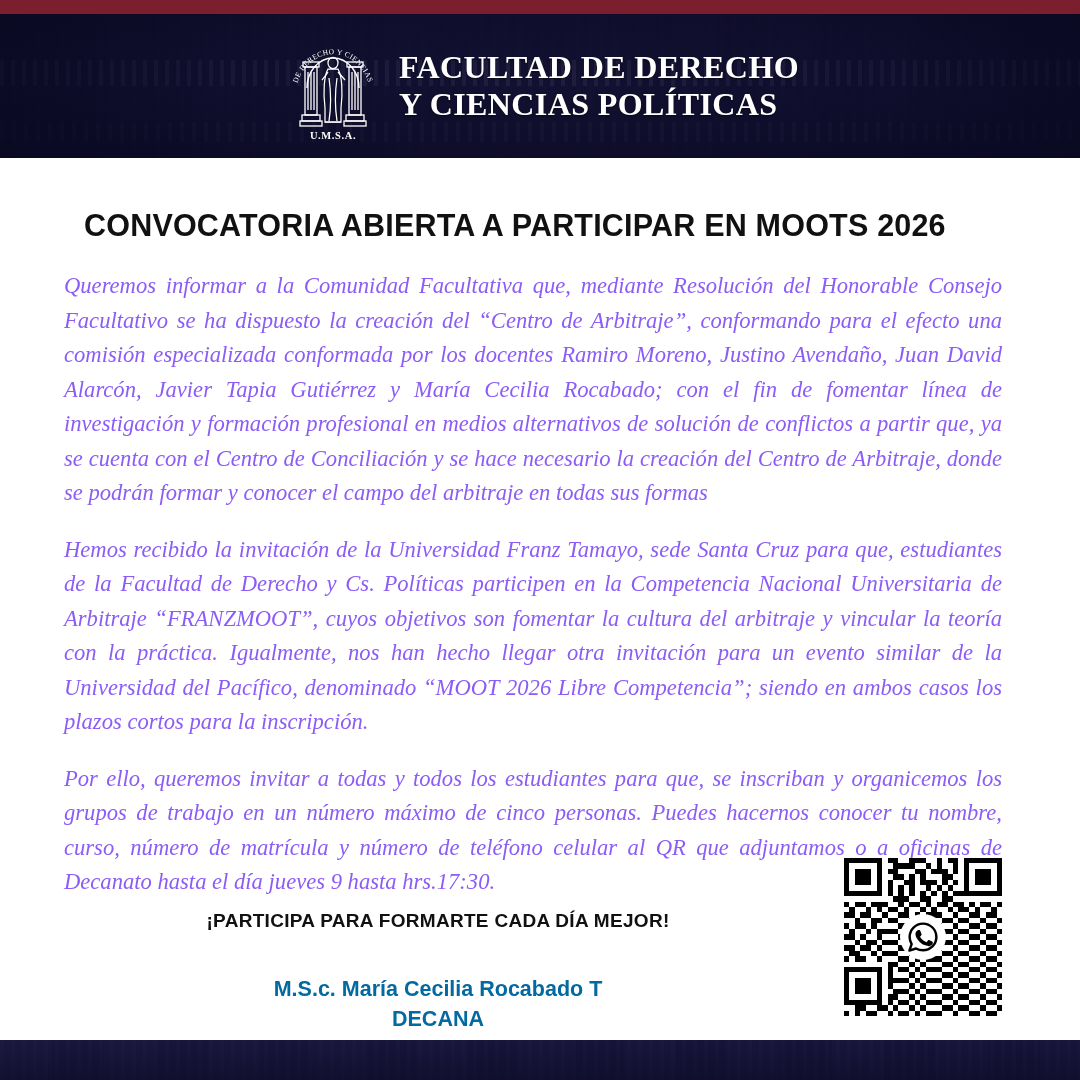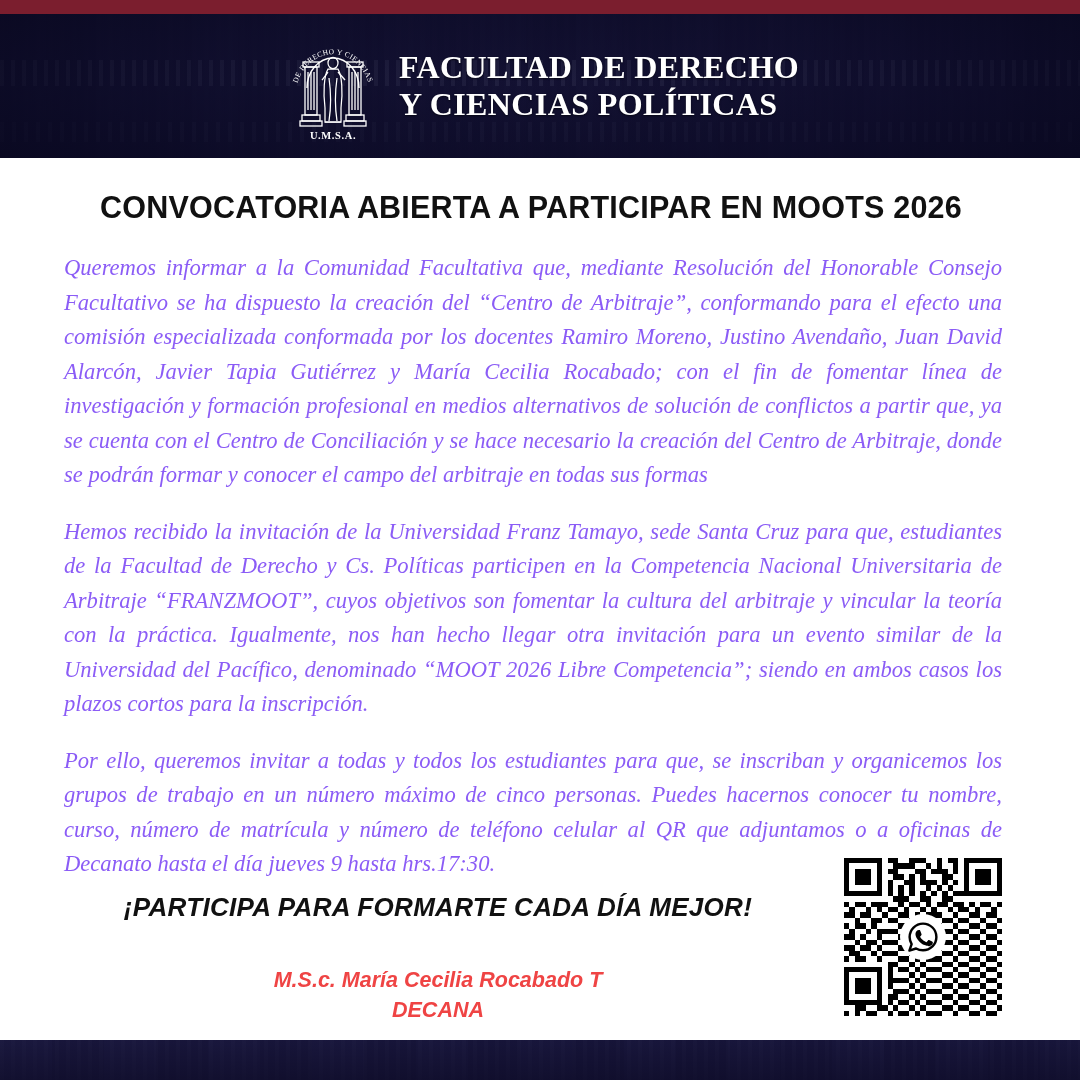--- a/index.html
+++ b/index.html
@@ -110,28 +110,28 @@
   
   #content-sheet {
     position: absolute;
     top: 158px; left: 0;
     width: 1080px;
     height: 882px;
     background: #ffffff;
   }
 
   #page-title {
-    margin: 0;
+    margin: 18px;
     padding: 32px 84px 0 66px;
     font-family: "Liberation Sans", sans-serif;
     font-weight: bold;
     font-size: 30.5px;
     letter-spacing: .2px;
     color: #111111;
-    text-align: center;
+    text-align: left;
     white-space: nowrap;
   }
 
   #body-copy {
     padding: 0 78px 0 64px;
   }
   .para {
     margin: 0 0 22px 0;
     font-family: Liberation Serif, serif;
     font-style: italic;
@@ -142,40 +142,38 @@
     text-justify: inter-word;
   }
   .para:first-child { margin-top: 26px; }
   .para.last { margin-bottom: 10px; }
 
   #callout-line {
     margin: 10px 0 0 0;
     padding-right: 190px;
     text-align: center;
     font-family: "Liberation Sans", sans-serif;
-    font-style: italic;
     font-weight: bold;
-    font-size: 26px;
+    font-size: 19px;
     letter-spacing: .3px;
     color: #111111;
   }
 
   #signature-block {
     margin: 42px 0 0 0;
     padding-right: 190px;
     text-align: center;
   }
   .sig-line {
     margin: 0;
     font-family: "Liberation Sans", sans-serif;
-    font-style: italic;
     font-weight: bold;
     font-size: 21.5px;
     line-height: 30px;
-    color: #ef4444;
+    color: #0369a1;
   }
 
   
   #qr-block {
     position: absolute;
     left: 844px;
     top: 700px;
     width: 158px;
     height: 158px;
   }

